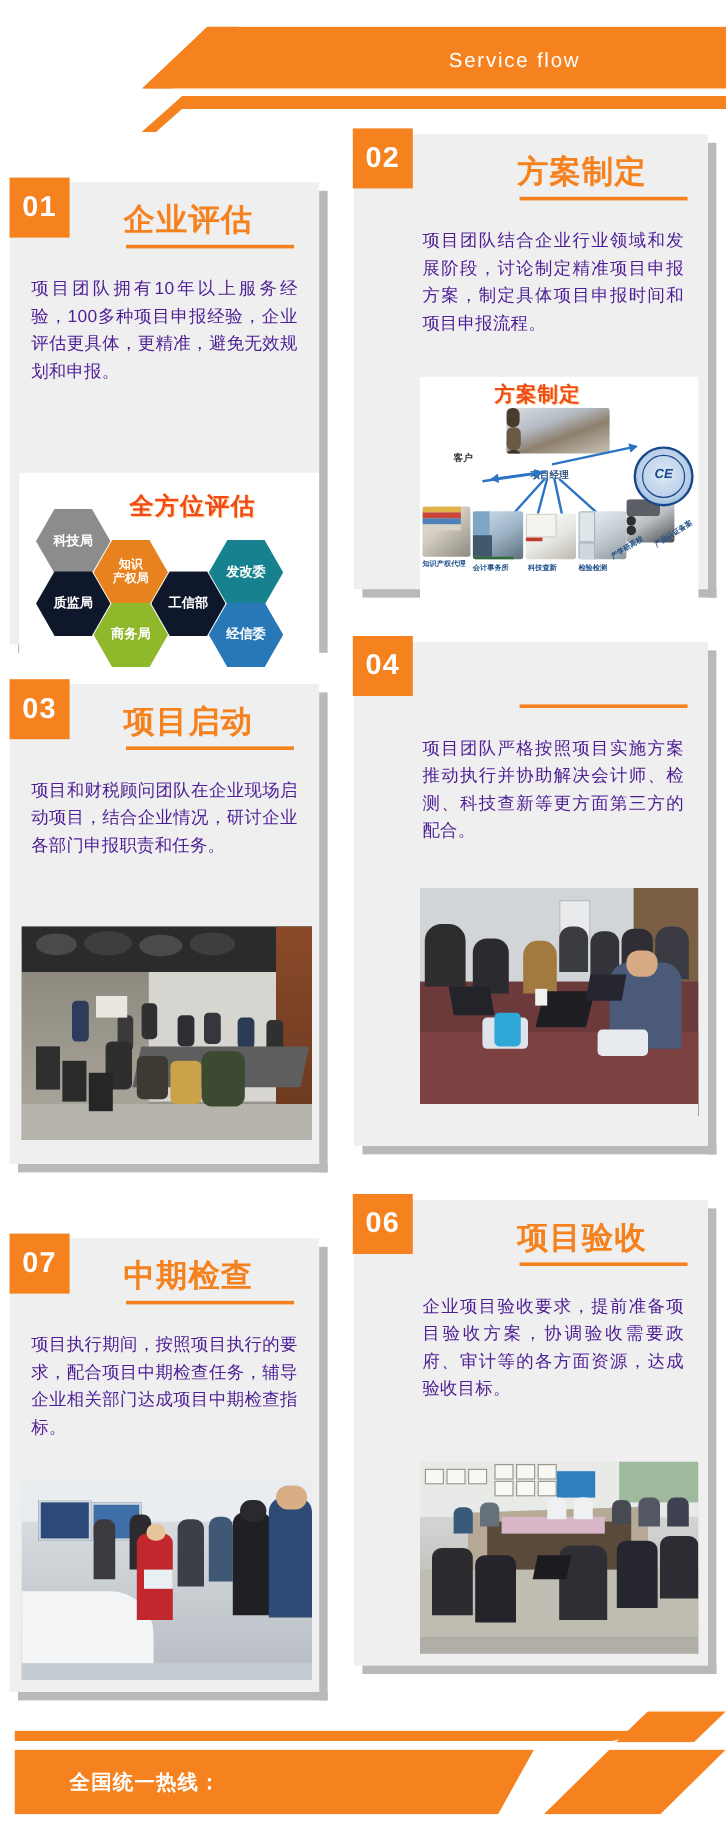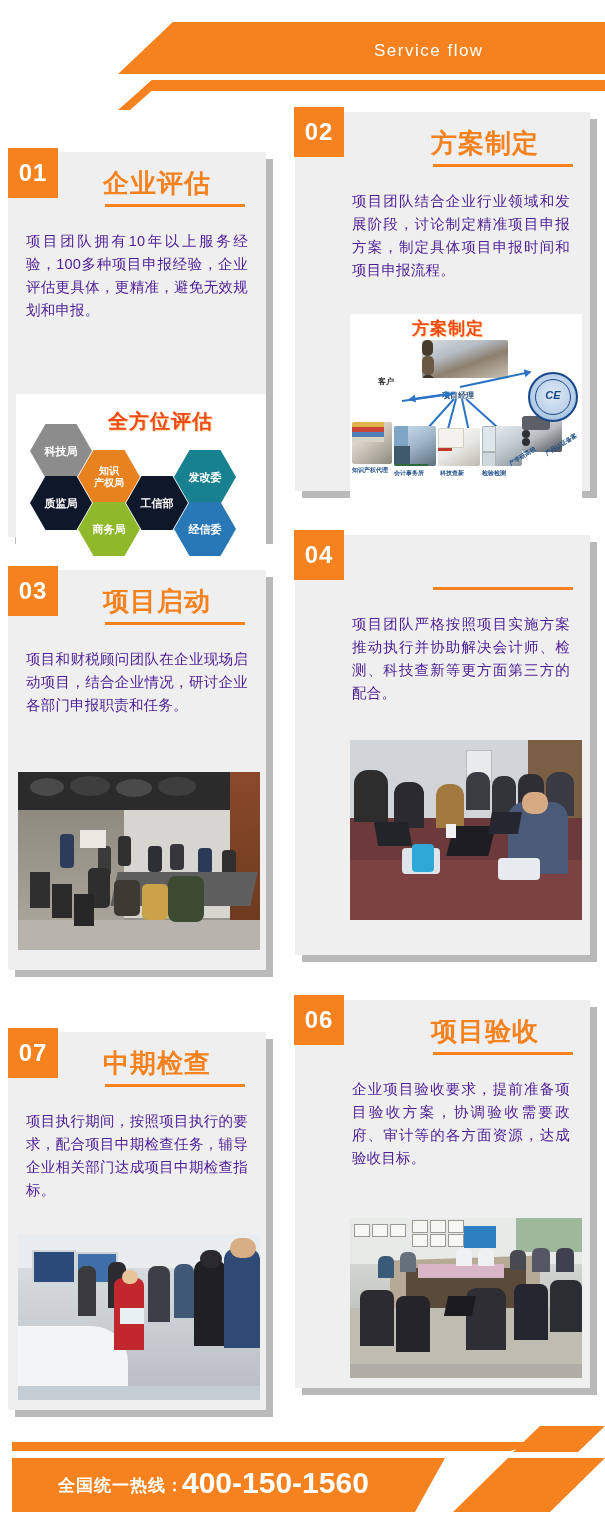--- a/index.html
+++ b/index.html
@@ -394,16 +394,15 @@
       <div style="left:0;bottom:0;width:232px;height:12px;background:#b0aea6;"></div>
     </div>
   </div>
 
   <div class="footer">
     <div class="ft-stripe"></div>
     <div class="ft-stripe2"></div>
     <div class="ft-bar"></div>
     <div class="ft-bar2"></div>
     <div class="ft-label">全国统一热线：</div>
-    <div class="ft-phone">400-150-1560</div>
   </div>
 
 </div>
 
 </body></html>

